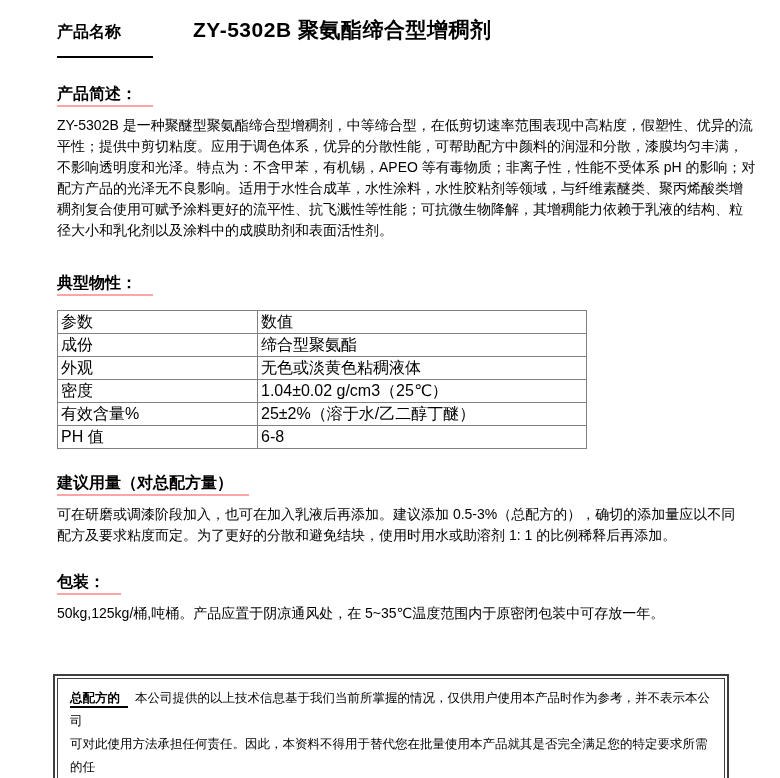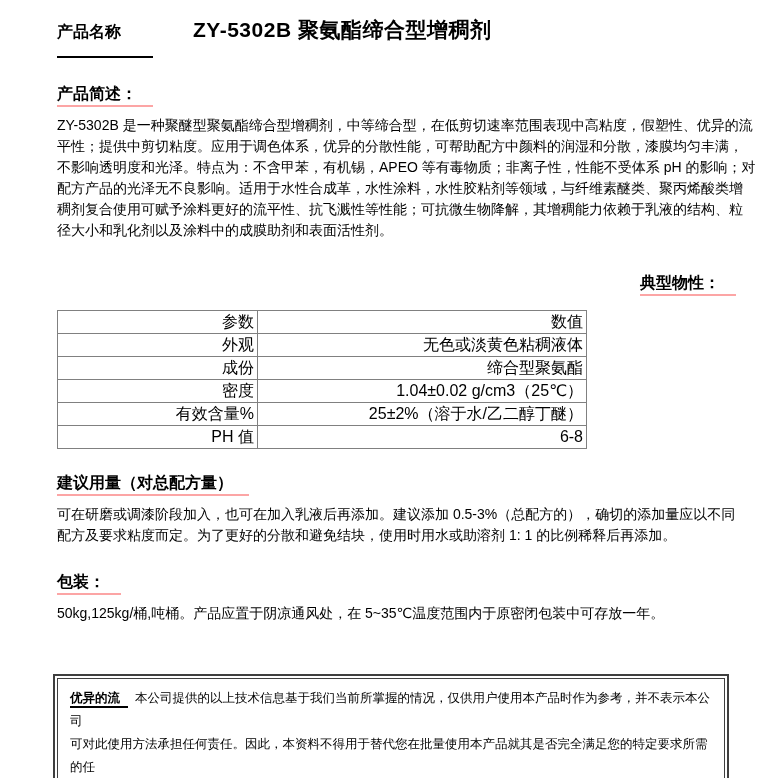--- a/index.html
+++ b/index.html
@@ -43,21 +43,21 @@
   .section-heading {
     display: inline-block;
     font-size: 16px;
     font-weight: bold;
     border-bottom: 2px solid #fca5a5;
     padding-right: 16px;
     padding-bottom: 2px;
     line-height: 19px;
   }
   .sec-overview  { margin-top: 26px; }
-  .sec-props     { margin-top: 32px; text-align: right; }
+  .sec-props     { margin-top: 32px; }
   .sec-dosage    { margin-top: 24px; }
   .sec-pack      { margin-top: 26px; }
   
   .para {
     width: 700px;
     margin: 8px 0 0 0;
     font-size: 14px;
     line-height: 21px;
     white-space: pre-wrap;
   }
@@ -131,26 +131,26 @@
       <colgroup>
           <col class="c1">
           <col class="c2">
         </colgroup>
       <tbody>
         <tr>
           <td>参数</td>
           <td>数值</td>
         </tr>
         <tr>
+          <td>成份</td>
+          <td>缔合型聚氨酯</td>
+        </tr>
+        <tr>
           <td>外观</td>
           <td>无色或淡黄色粘稠液体</td>
-        </tr>
-        <tr>
-          <td>成份</td>
-          <td>缔合型聚氨酯</td>
         </tr>
         <tr>
           <td>密度</td>
           <td>1.04±0.02 g/cm3（25℃）</td>
         </tr>
         <tr>
           <td>有效含量%</td>
           <td>25±2%（溶于水/乙二醇丁醚）</td>
         </tr>
         <tr>
@@ -167,19 +167,19 @@
 配方及要求粘度而定。为了更好的分散和避免结块，使用时用水或助溶剂 1: 1 的比例稀释后再添加。</p>
   </div>
 
   <div class="sec-pack">
     <span class="section-heading">包装：</span>
     <p class="para">50kg,125kg/桶,吨桶。产品应置于阴凉通风处，在 5~35℃温度范围内于原密闭包装中可存放一年。</p>
   </div>
 
   <div class="notice">
     <div class="notice-inner">
-      <span class="notice-label">优异的流</span><span class="notice-body">  本公司提供的以上技术信息基于我们当前所掌握的情况，仅供用户使用本产品时作为参考，并不表示本公司
+      <span class="notice-label">总配方的</span><span class="notice-body">  本公司提供的以上技术信息基于我们当前所掌握的情况，仅供用户使用本产品时作为参考，并不表示本公司
 可对此使用方法承担任何责任。因此，本资料不得用于替代您在批量使用本产品就其是否完全满足您的特定要求所需的任
 何试验，务请先做小样实验，以确定符合实际要求的最佳工艺。</span>
     </div>
   </div>
 
 </div>
 
 </body></html>

